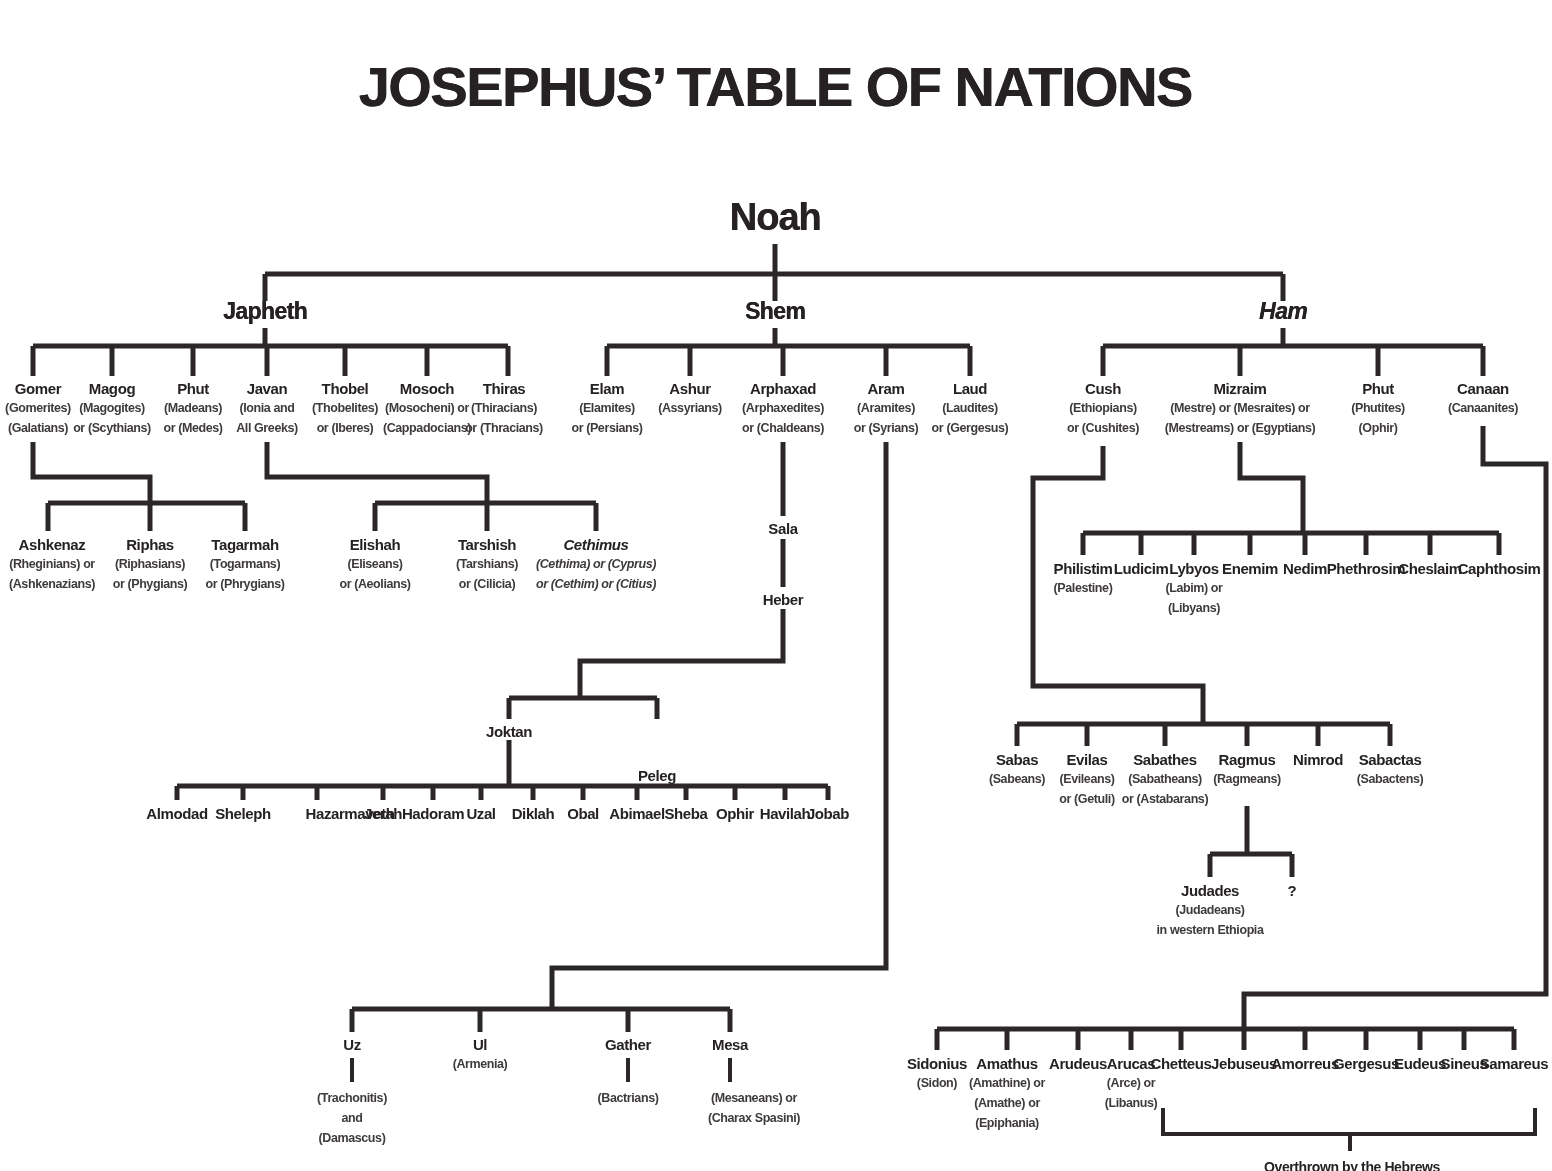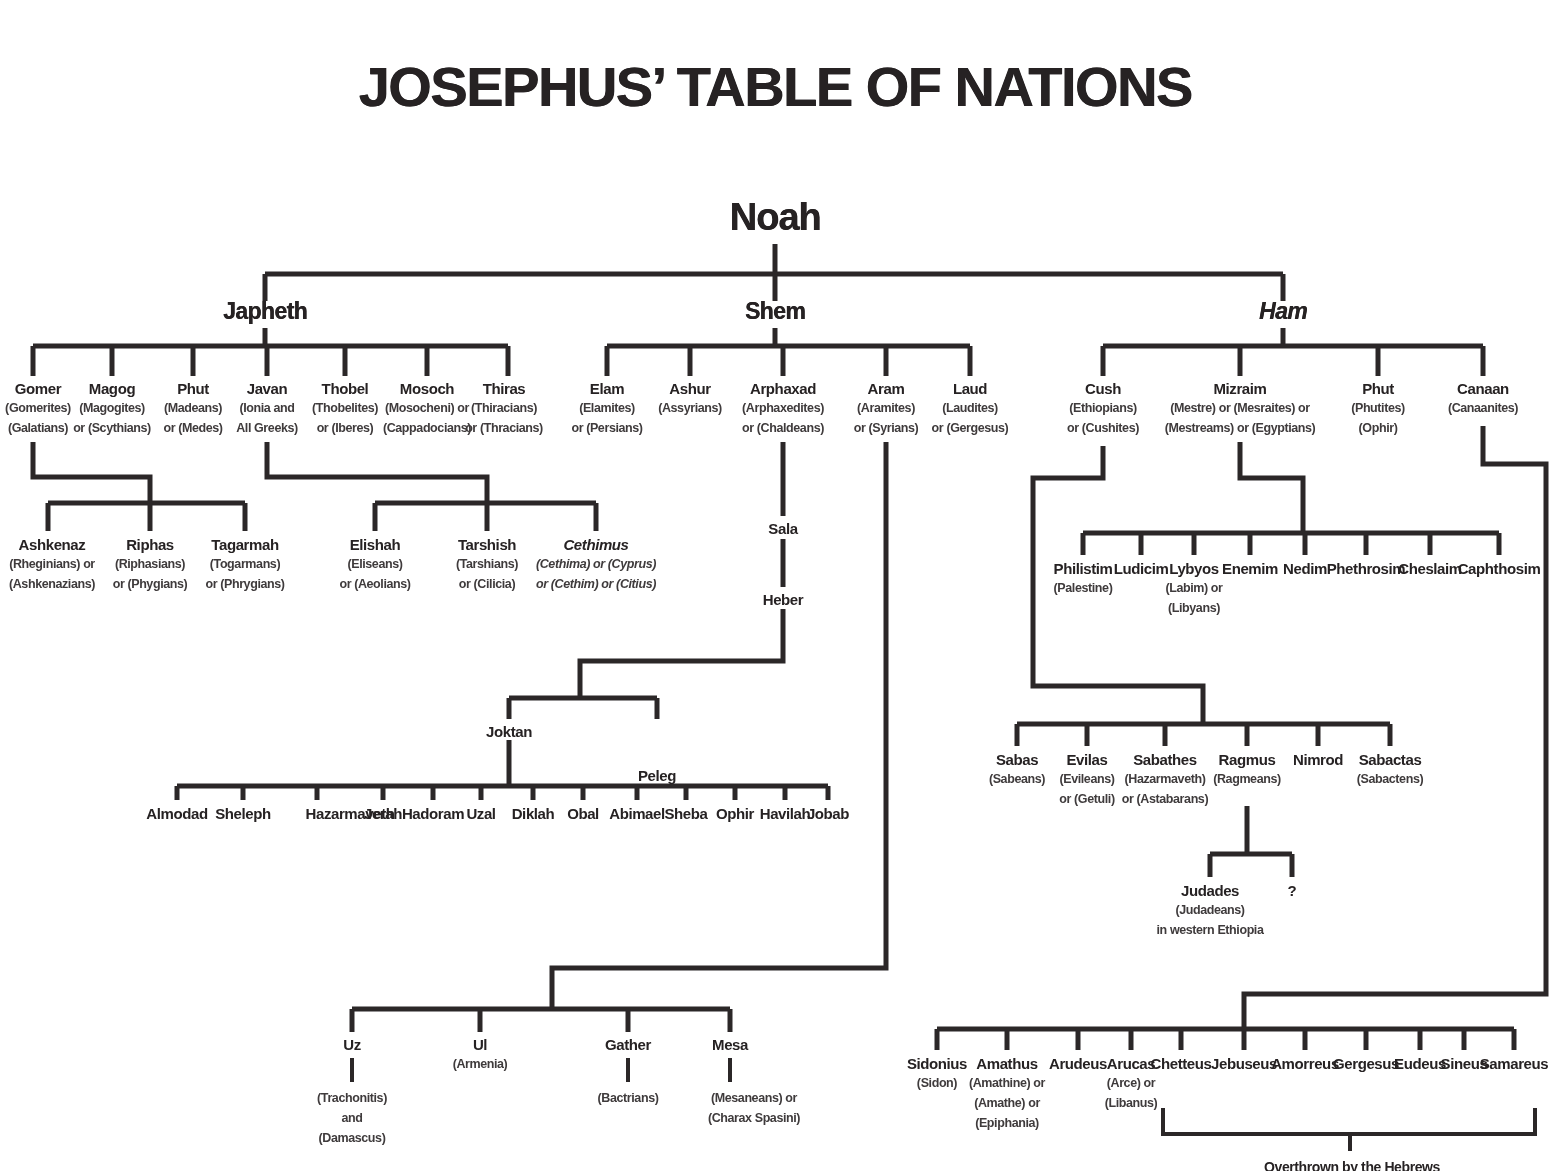--- a/index.html
+++ b/index.html
@@ -334,21 +334,21 @@
         <div class="nm">Sabas</div>
         <div class="sub">(Sabeans)</div>
       </div>
       <div class="node md" style="left: 1087px; top: 734px;">
         <div class="nm">Evilas</div>
         <div class="sub">(Evileans)</div>
         <div class="sub">or (Getuli)</div>
       </div>
       <div class="node md" style="left: 1165px; top: 734px;">
         <div class="nm">Sabathes</div>
-        <div class="sub">(Hazarmaveth)</div>
+        <div class="sub">(Sabatheans)</div>
         <div class="sub">or (Astabarans)</div>
       </div>
       <div class="node md" style="left: 1247px; top: 734px;">
         <div class="nm">Ragmus</div>
         <div class="sub">(Ragmeans)</div>
       </div>
       <div class="node md" style="left: 1318px; top: 734px;">
         <div class="nm">Nimrod</div>
       </div>
       <div class="node md" style="left: 1390px; top: 734px;">

